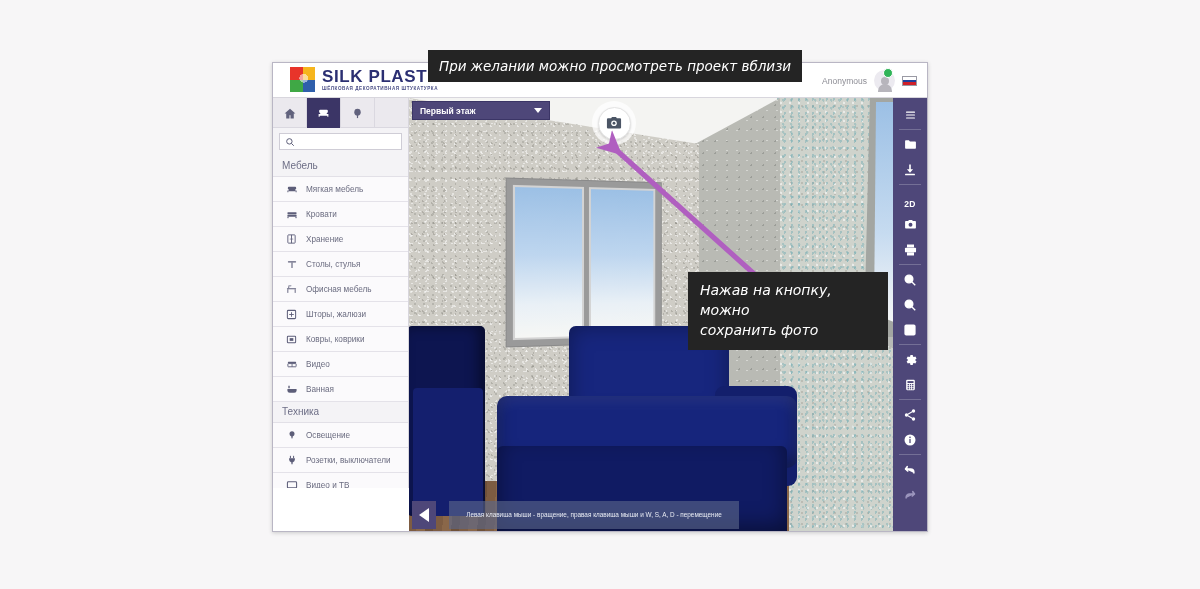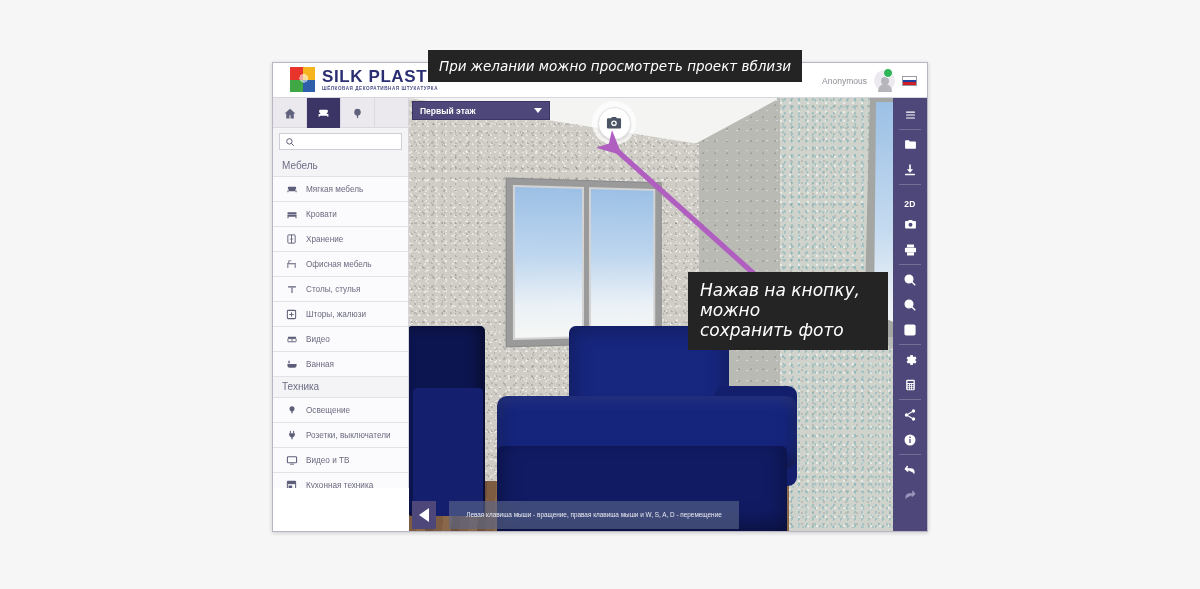--- a/index.html
+++ b/index.html
@@ -286,21 +286,21 @@
     z-index: 40;
     font-style: italic;
   }
   #callout-top {
     left:428px; top:50px; padding:6px 11px 7px 11px;
   }
   #callout-top span { font-size:13.5px; line-height:16px; white-space:nowrap; }
   #callout-bottom {
     left:688px; top:272px; width:200px; padding:8px 11px 10px 12px;
   }
-  #callout-bottom span { font-size:17px; line-height:20px; display:block; }
+  #callout-bottom span { font-size:14px; line-height:20px; display:block; }
 
   #arrow-layer { position:absolute; left:0; top:0; width:1200px; height:589px; pointer-events:none; z-index:35; }
 </style>
 </head>
 <body>
 
 <div id="app-window">
 
   <div id="app-header">
     <div id="logo-block">
@@ -389,52 +389,61 @@
             <rect x="11" y="3" width="2" height="18"></rect>
             <circle cx="9.3" cy="12" r="1.1"></circle>
             <circle cx="14.7" cy="12" r="1.1"></circle>
           </svg>
       </span>
       <span class="mi-label">Хранение</span>
     </div>
 
     <div class="menu-item">
       <span class="mi-icon">
+        <svg width="12" height="11" viewBox="0 0 24 24">
+            <rect x="3" y="5" width="18" height="2.6" rx="1"></rect>
+            <rect x="10.8" y="7.6" width="2.4" height="12"></rect>
+          </svg>
+      </span>
+      <span class="mi-label">Столы, стулья</span>
+    </div>
+
+    <div class="menu-item">
+      <span class="mi-icon">
         <svg width="13" height="11" viewBox="0 0 24 24">
             <rect x="2" y="9" width="20" height="2.4" rx="1"></rect>
             <rect x="3" y="11.4" width="2" height="8"></rect>
             <rect x="19" y="11.4" width="2" height="8"></rect>
             <rect x="5" y="3" width="7" height="2" rx="1"></rect>
             <rect x="5" y="5" width="2" height="4"></rect>
           </svg>
       </span>
       <span class="mi-label">Офисная мебель</span>
     </div>
 
     <div class="menu-item">
       <span class="mi-icon">
-        <svg width="12" height="11" viewBox="0 0 24 24">
-            <rect x="3" y="5" width="18" height="2.6" rx="1"></rect>
-            <rect x="10.8" y="7.6" width="2.4" height="12"></rect>
-          </svg>
-      </span>
-      <span class="mi-label">Столы, стулья</span>
-    </div>
-
-    <div class="menu-item">
-      <span class="mi-icon">
         <svg width="11" height="11" viewBox="0 0 24 24">
             <rect x="3" y="3" width="18" height="18" rx="2" fill="none" stroke="#5d5e79" stroke-width="2.2"></rect>
             <rect x="11" y="7" width="2" height="10"></rect>
             <rect x="7" y="11" width="10" height="2"></rect>
           </svg>
       </span>
       <span class="mi-label">Шторы, жалюзи</span>
     </div>
 
+    <div class="menu-item">
+      <span class="mi-icon">
+        <svg width="11" height="11" viewBox="0 0 24 24">
+            <rect x="3" y="5" width="18" height="14" rx="1.5" fill="none" stroke="#5d5e79" stroke-width="2.2"></rect>
+            <rect x="8" y="9" width="8" height="6"></rect>
+          </svg>
+      </span>
+      <span class="mi-label">Ковры, коврики</span>
+    </div>
 
     <div class="menu-item">
       <span class="mi-icon">
         <svg width="12" height="11" viewBox="0 0 24 24">
             <rect x="3" y="6" width="18" height="3" rx="1"></rect>
             <rect x="3" y="10" width="18" height="7" rx="1" fill="none" stroke="#5d5e79" stroke-width="2"></rect>
             <rect x="11.2" y="10" width="1.8" height="7"></rect>
           </svg>
       </span>
       <span class="mi-label">Видео</span>

